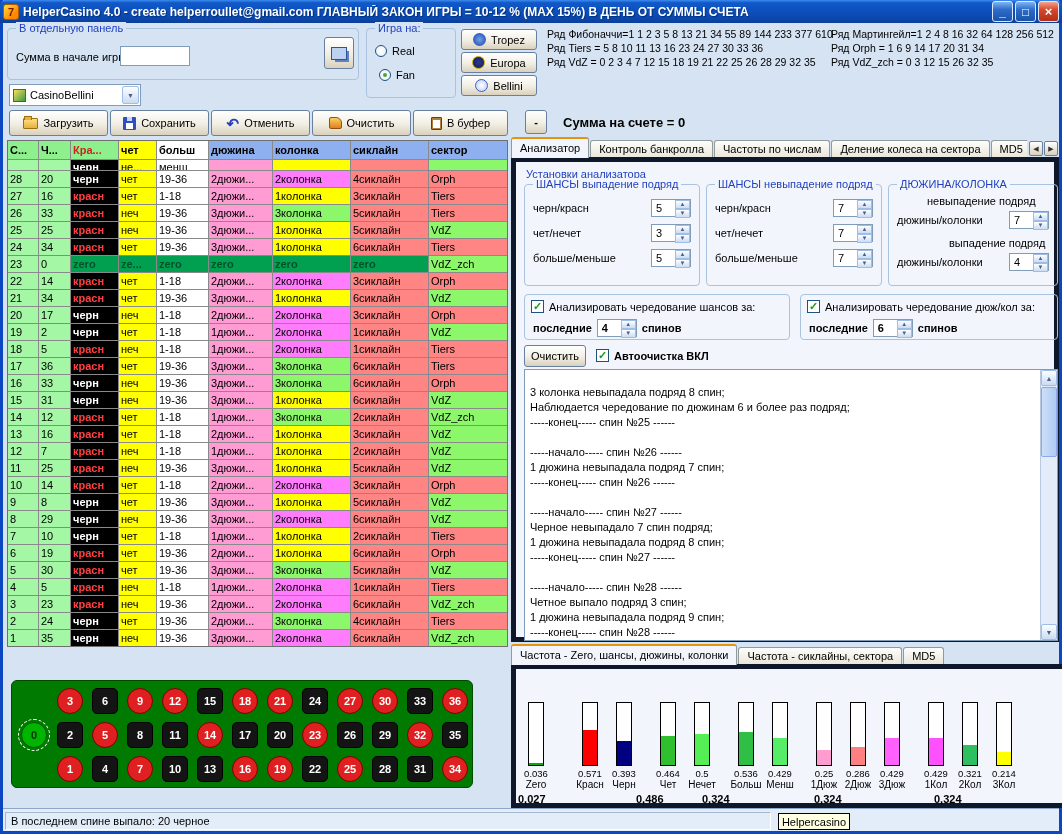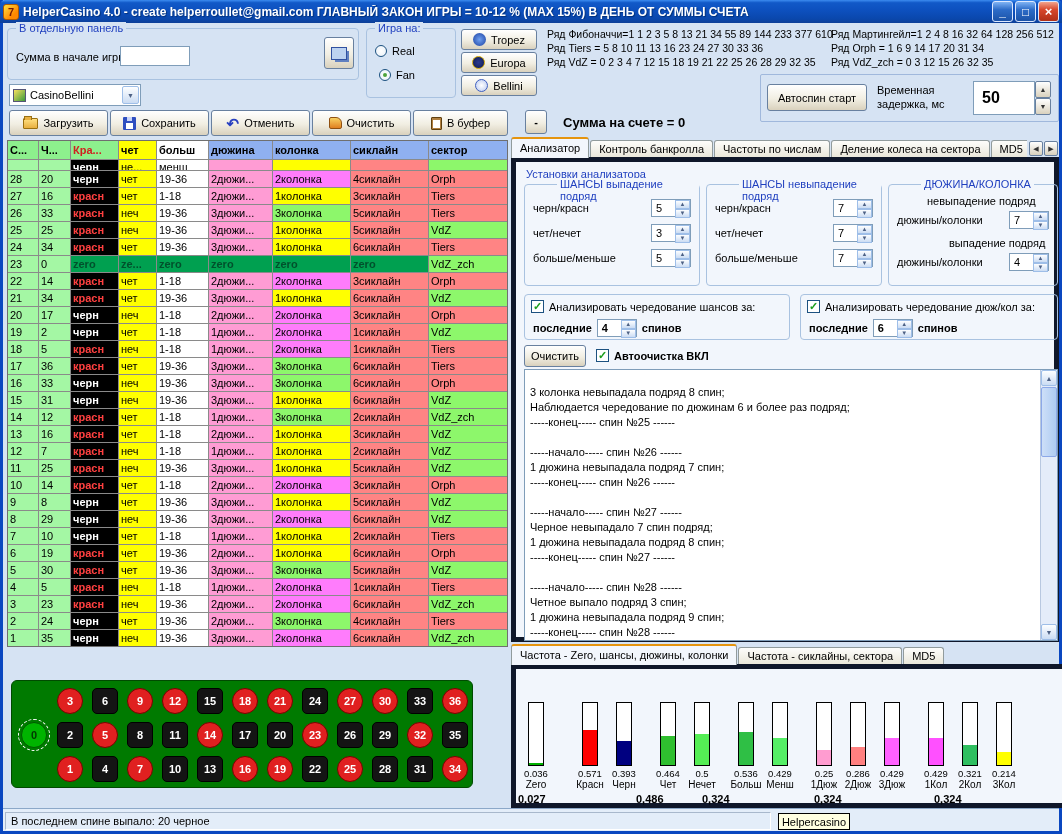--- a/index.html
+++ b/index.html
@@ -13,21 +13,21 @@
   .app-icon { width:16px; height:16px; border-radius:3px; background:linear-gradient(135deg,#FFE040,#FF8800 70%);
     color:#7A1A00; font-size:11px; font-weight:bold; display:flex; align-items:center; justify-content:center; margin-right:4px; border:1px solid #B05A00;}
   .title-text { color:#fff; font-size:12px; font-weight:bold; flex:1; white-space:nowrap; overflow:hidden; text-shadow:1px 1px 1px #00307A; }
   .tbtns { display:flex; gap:2px; }
   .tbtn { width:21px; height:21px; border-radius:3px; border:1px solid #DCE8FF; color:#fff; font-size:12px; font-weight:bold;
     display:flex; align-items:center; justify-content:center; background:linear-gradient(#7FB3F4,#2D6CC8 40%,#1B53A8); }
   .tbtn.close { background:linear-gradient(#F2A48C,#D8482C 40%,#B03018); font-size:13px; }
   
   .group { position:absolute; border:1px solid #A9C2E0; border-radius:4px; }
   .group-title { position:absolute; top:-7px; left:8px; background:#D6E3F3; padding:0 3px; font-size:11px; color:#1F3FBF; }
-  .panelbg .group-title { background:#F2F6FC;margin-left:24px; }
+  .panelbg .group-title { background:#F2F6FC; }
   .btn { position:absolute; background:linear-gradient(180deg,#FFFFFF,#F1EEE2 55%,#D9D1BD); border:1px solid #68809F; border-radius:3px;
     font-size:11px; display:flex; align-items:center; justify-content:center; gap:5px; color:#000; }
   .input { background:#fff; border:1px solid #7F9DB9; }
   .label { position:absolute; font-size:11px; color:#000; white-space:nowrap; }
   .blue { color:#1F3FBF; }
   .radio { width:12px; height:12px; border-radius:50%; border:1px solid #1C5180; background:radial-gradient(#FFFFFF,#E8F0F8); display:inline-block; position:relative; }
   .radio.sel:after { content:""; position:absolute; inset:3px; border-radius:50%; background:#4FA33C; }
   .radio-row { position:absolute; display:flex; align-items:center; gap:5px; font-size:11px; }
   .cb { width:13px; height:13px; background:#fff; border:1px solid #1C5180; display:inline-flex; align-items:center; justify-content:center; }
   .cbmark { color:#1E9E1E; font-size:11px; font-weight:bold; line-height:11px; }
@@ -161,32 +161,20 @@
       <div class="seq">Ряд Фибоначчи=1 1 2 3 5 8 13 21 34 55 89 144 233 377 610</div>
       <div class="seq">Ряд Tiers = 5 8 10 11 13 16 23 24 27 30 33 36</div>
       <div class="seq">Ряд VdZ = 0 2 3 4 7 12 15 18 19 21 22 25 26 28 29 32 35</div>
     </div>
   <div style="position:absolute; left:828px; top:27px; font-size:10.5px; line-height:14px;">
       <div class="seq">Ряд Мартингейл=1 2 4 8 16 32 64 128 256 512</div>
       <div class="seq">Ряд Orph = 1 6 9 14 17 20 31 34</div>
       <div class="seq">Ряд VdZ_zch = 0 3 12 15 26 32 35</div>
     </div>
 
-  <div style="position:absolute; left:757px; top:74px; width:299px; height:48px; border:1px solid #A0B8DC; border-radius:2px;">
-    <div class="btn" style="left:6px; top:9px; width:100px; height:27px;">
-      <span>Автоспин старт</span>
-    </div>
-    <div class="label" style="left:116px; top:8px; width:96px; white-space:normal; line-height:14px;">Временная задержка, мс</div>
-    <div style="position:absolute; left:212px; top:6px; width:62px; height:34px; background:#fff; border:1px solid #7F9DB9;
-                font-size:16px; font-weight:bold; display:flex; align-items:center; padding-left:8px;">50</div>
-    <div style="position:absolute; left:274px; top:6px; width:16px; height:34px; display:flex; flex-direction:column;">
-      <div class="arrbtn" style="position:static; flex:1; width:16px; height:auto;">▲</div>
-      <div class="arrbtn" style="position:static; flex:1; width:16px; height:auto;">▼</div>
-    </div>
-  </div>
 
   <div style="position:absolute; left:6px; top:84px; width:132px; height:22px; background:#fff; border:1px solid #7F9DB9;
               display:flex; align-items:center; gap:4px; padding-left:3px; font-size:11px;">
     <span style="width:13px; height:13px; background:linear-gradient(135deg,#F8E060,#3A9A3A); border:1px solid #557;"></span>
     <span>CasinoBellini</span>
     <span class="combo-arrow">▼</span>
   </div>
 
   <div class="btn" style="left:6px; top:110px; width:99px; height:26px;">
     <span class="icon-folder"></span>

